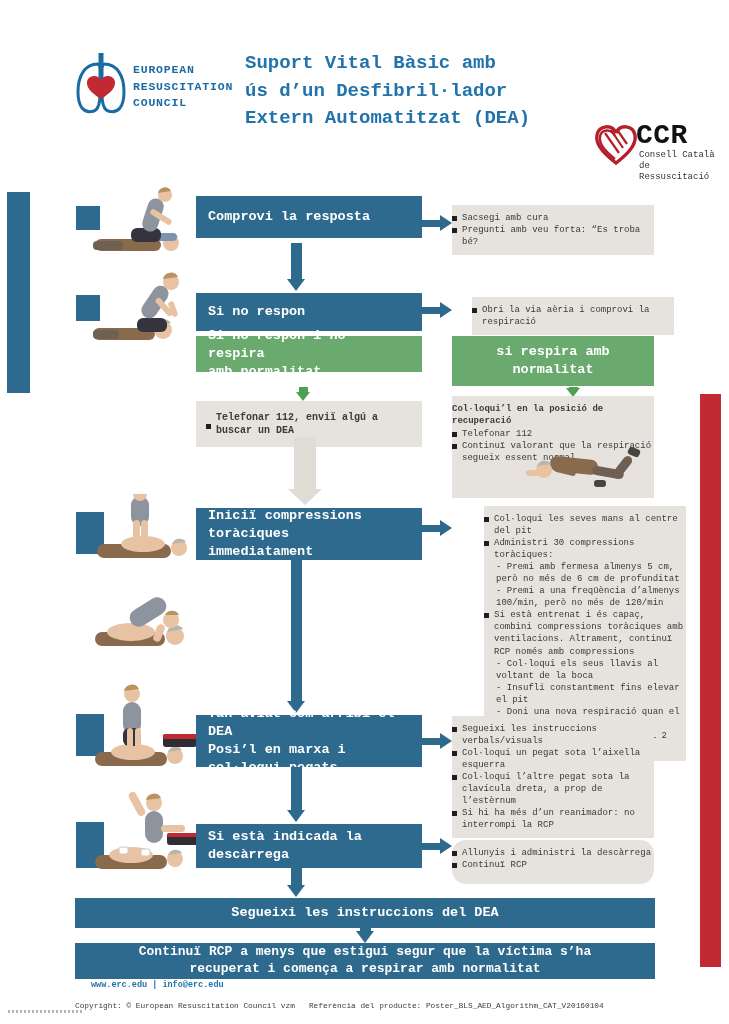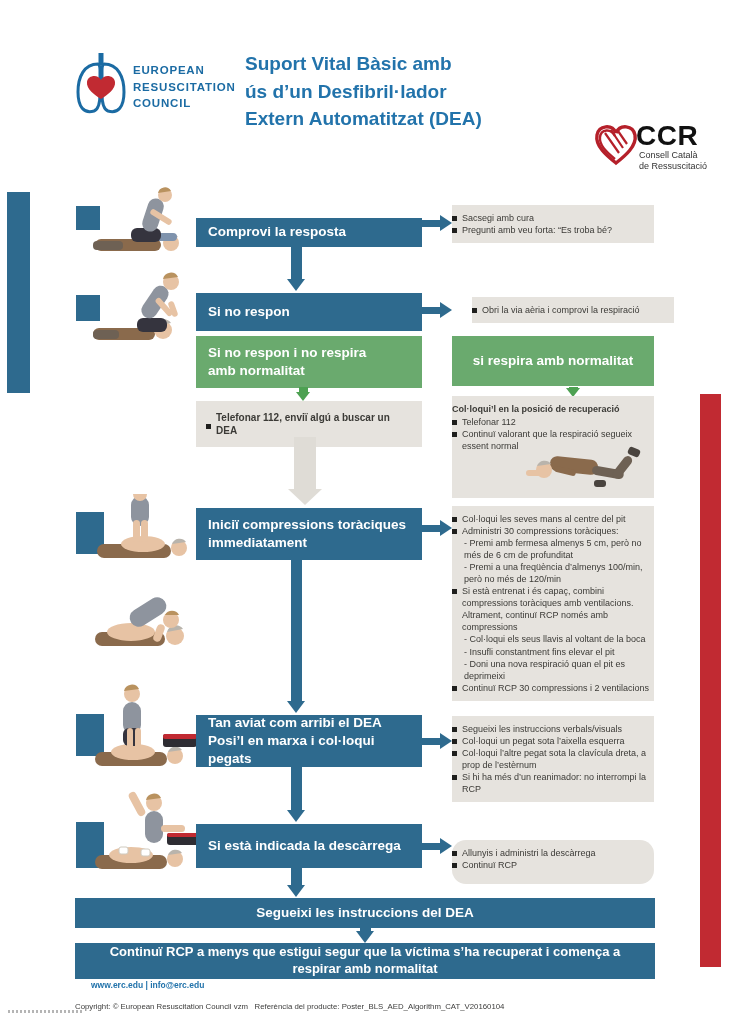--- a/index.html
+++ b/index.html
@@ -1,21 +1,21 @@
 <!DOCTYPE html>
 <html style="--primary-blue: #2e6a8e; --title-blue: #2273ab; --green: #6aaa6e; --accent-red: #c12a32; --note-gray: #e6e3de;"><head>
 <meta charset="utf-8">
 <style>
   :root{
     --primary-blue:#2e6a8e; --title-blue:#2273ab; --green:#6aaa6e;
     --accent-red:#c12a32; --note-gray:#e6e3de; --ink:#3b3a36;
   }
   *{margin:0;padding:0;box-sizing:border-box;}
   body{font-family:"Liberation Sans","DejaVu Sans",sans-serif;background:#888;}
-  .poster{position:relative;width:729px;height:1024px;background:#fff;overflow:hidden;margin:0 auto;}
+  .poster{position:relative;width:729px;height:1024px;background:#fff;overflow:hidden;margin:0 auto;font-family:Liberation Mono, monospace;}
 
   
   .erc-name{position:absolute;left:133px;top:62px;color:#1b6ba3;font-weight:bold;
     font-size:11.5px;line-height:1.45;letter-spacing:.8px;}
   .main-title{position:absolute;left:245px;top:50px;width:345px;color:var(--title-blue);
     font-weight:bold;font-size:19px;line-height:1.45;}
   .rcp-logo{position:absolute;left:598px;top:42px;width:120px;height:80px;}
   .rcp-letters{font-weight:bold;font-size:46px;letter-spacing:-3px;line-height:1;}
   .rcp-r{color:#9a8bc0;} .rcp-cp{color:#4c3e8e;}
   .rcp-dot{position:absolute;left:53px;top:16px;width:11px;height:11px;border-radius:50%;background:#cc2027;}
@@ -188,21 +188,21 @@
       <path d="M75 74 a8 8 0 0 1 14 -2 Z" fill="#b9b4ac"></path>
     <rect x="52" y="30" width="18" height="32" rx="9" fill="#8e949e"></rect>
     <circle cx="61" cy="22" r="8" fill="#e7c3a4"></circle>
       <path d="M53 19 a8 8 0 0 1 15 -2 Z" fill="#b9925f"></path>
     <rect x="40" y="10" width="8" height="26" rx="4" fill="#e7c3a4" transform="rotate(-28 44 23)"></rect>
     <rect x="68" y="44" width="24" height="7" rx="3.5" fill="#e7c3a4"></rect>
     <rect x="74" y="52" width="32" height="12" rx="3" fill="#2e2d33"></rect>
     <rect x="74" y="52" width="32" height="4" rx="2" fill="#c12a32"></rect>
   </svg>
 
-  <div class="step-box" style="top:218px;height:29px;">
+  <div class="step-box" style="top:196px;height:42px;">
     <div>Comprovi la resposta</div>
   </div>
   <div class="arrow-right" style="left:421px;top:215px;">
       <span class="shaft"></span>
       <span class="head"></span>
     </div>
   <div class="note-box" style="top:205px;">
       <div class="note-row">
         <span class="bullet-sq"></span>
         <span>Sacsegi amb cura</span>
@@ -225,21 +225,21 @@
       <span class="shaft"></span>
       <span class="head"></span>
     </div>
   <div class="note-box" style="top:297px;margin-left:20px;">
       <div class="note-row">
         <span class="bullet-sq"></span>
         <span>Obri la via aèria i comprovi la respiració</span>
       </div>
     </div>
 
-  <div class="green-box" style="left:196px;top:336px;width:226px;height:52px;">
+  <div class="green-box" style="left:196px;top:336px;width:226px;height:36px;">
     <div>Si no respon i no respira</div>
     <div>amb normalitat</div>
   </div>
   <div class="green-box" style="left:452px;top:336px;width:202px;height:50px;text-align:center;align-items:center;">
     <div>si respira amb normalitat</div>
   </div>
 
   <div class="arrow-down green" style="left:296px;top:387px;height:14px;">
       <span class="shaft"></span>
       <span class="head"></span>
@@ -285,21 +285,21 @@
     </div>
 
   <div class="step-box" style="top:508px;height:52px;">
     <div>Iniciï compressions toràciques</div>
     <div>immediatament</div>
   </div>
   <div class="arrow-right" style="left:421px;top:520px;">
       <span class="shaft"></span>
       <span class="head"></span>
     </div>
-  <div class="note-box" style="top:506px;min-height:152px;">
+  <div class="note-box" style="top:506px;min-height:152px;margin-left:32px;">
       <div class="note-row">
         <span class="bullet-sq"></span>
         <span>Col·loqui les seves mans al centre del pit</span>
       </div>
       <div class="note-row">
         <span class="bullet-sq"></span>
         <span>Administri 30 compressions toràciques:</span>
       </div>
       <div class="note-sub">- Premi amb fermesa almenys 5 cm, però no més de 6 cm de profunditat</div>
       <div class="note-sub">- Premi a una freqüència d’almenys 100/min, però no més de 120/min</div>

